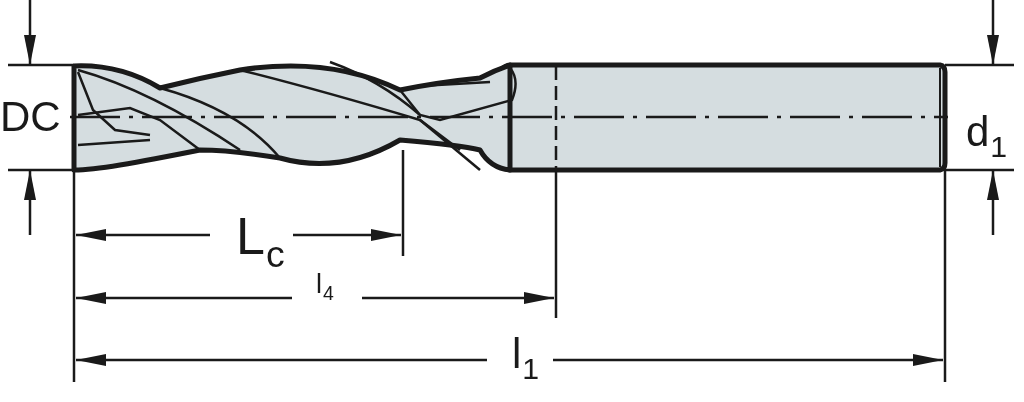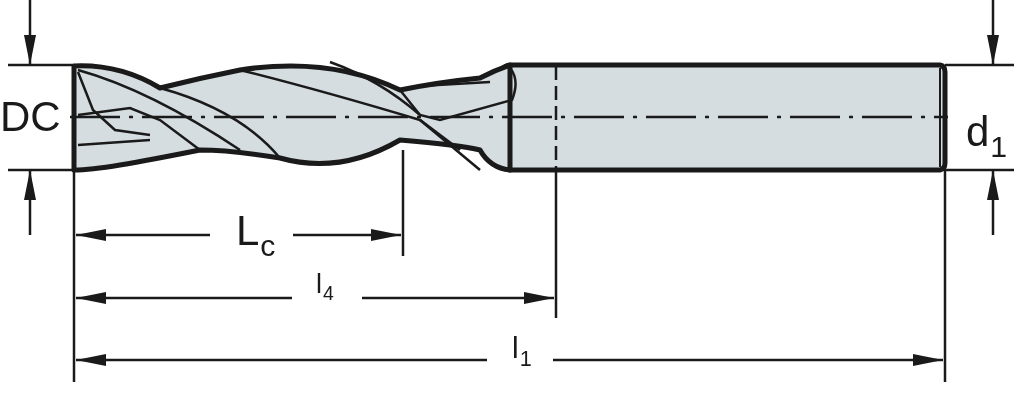--- a/index.html
+++ b/index.html
@@ -76,23 +76,23 @@
 </svg>
 
 <div class="lbl" style="left:0px; top:96px; font-size:42px;">
   <span>DC</span>
 </div>
 
 <div class="lbl" style="left:966px; top:95px; font-size:42px;margin-top:16px;">
   <span>d</span><span class="sub">1</span>
 </div>
 
-<div class="lbl" style="left:236px; top:210px; font-size:42px;">
+<div class="lbl" style="left:236px; top:210px; font-size:52px;">
   <span>L</span><span class="sub">c</span>
 </div>
 
 <div class="lbl" style="left:316px; top:271px; font-size:27px;">
   <span>l</span><span class="sub">4</span>
 </div>
 
-<div class="lbl" style="left:512px; top:333px; font-size:30px;">
+<div class="lbl" style="left:512px; top:333px; font-size:42px;">
   <span>l</span><span class="sub">1</span>
 </div>
 
 </body></html>

